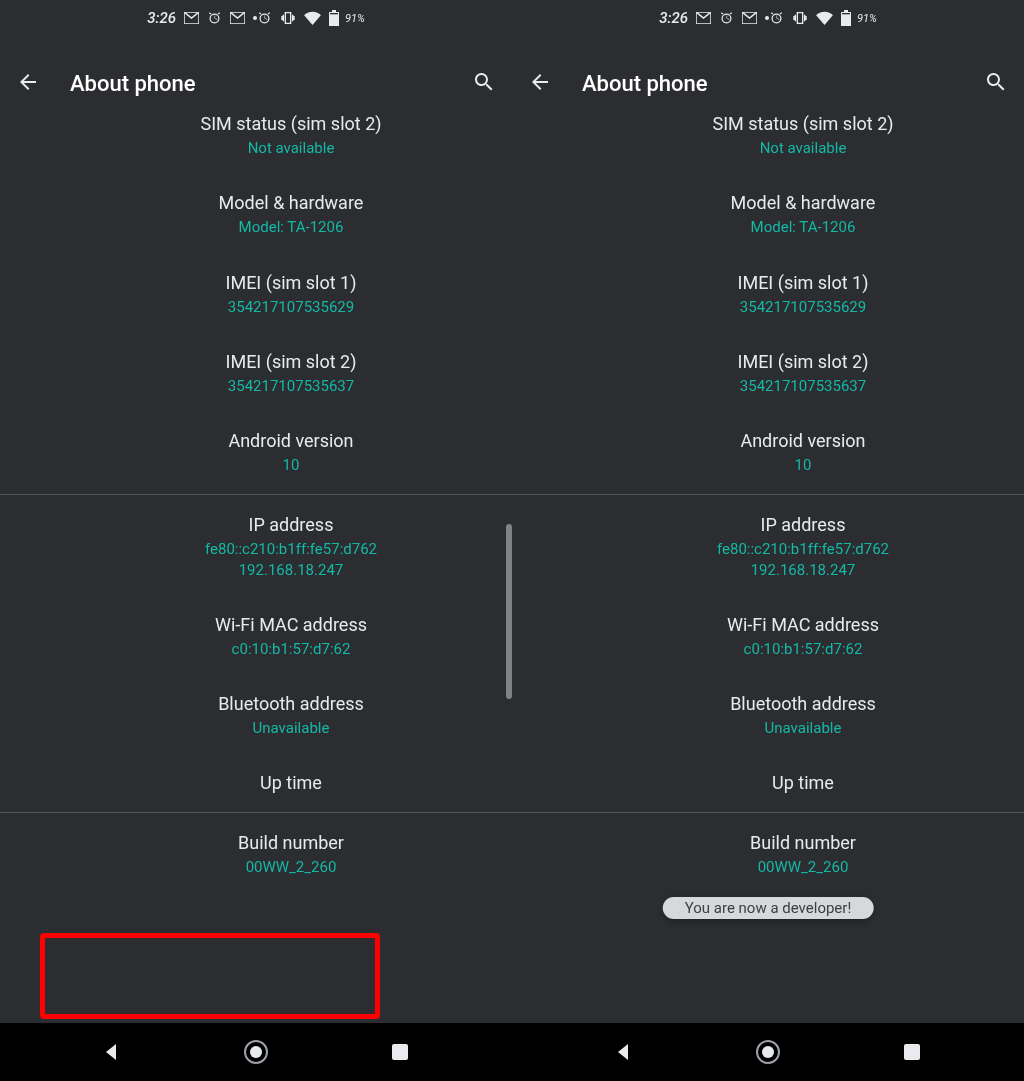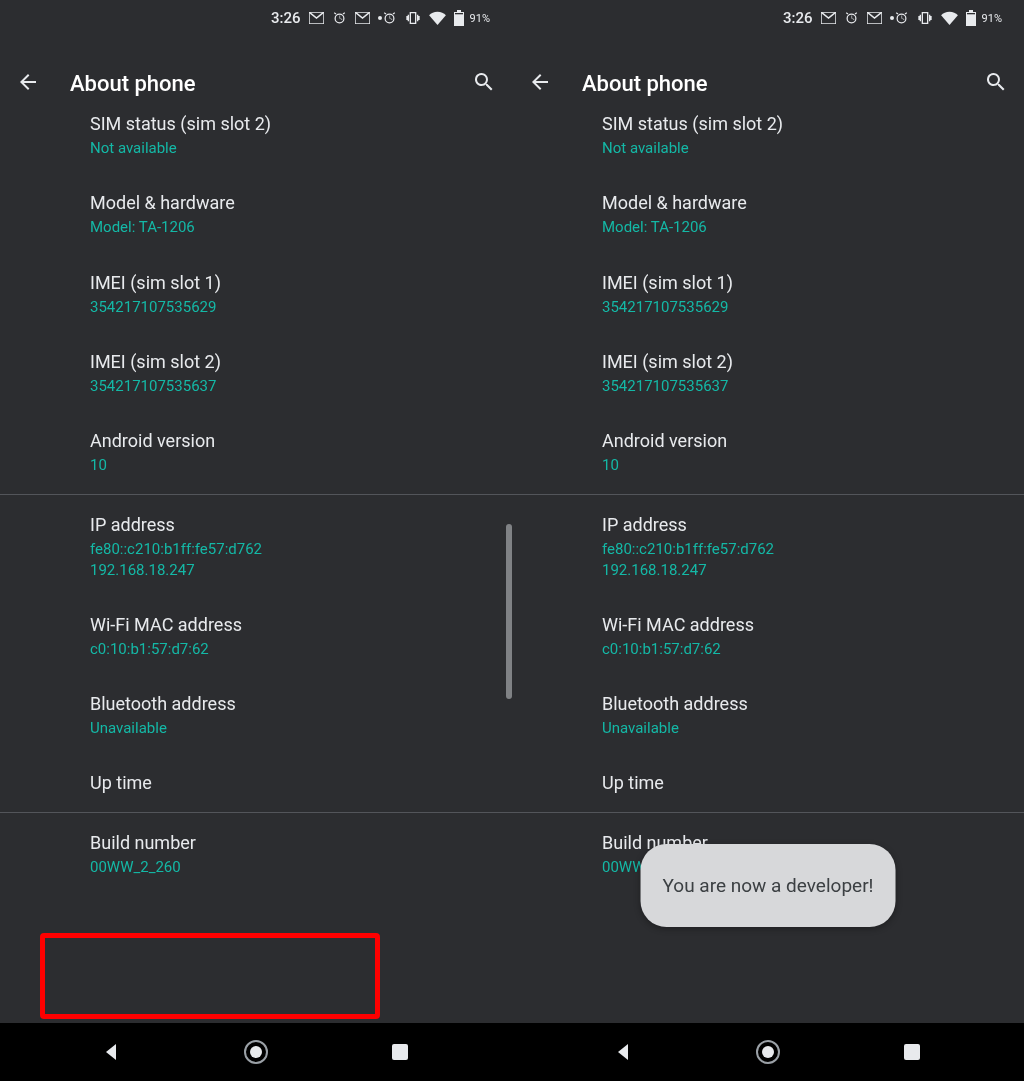--- a/index.html
+++ b/index.html
@@ -20,24 +20,25 @@
     display: flex;
     flex-direction: column;
     background: #2c2d30;
   }
   
   .status-bar {
     height: 36px;
     background: #2c2d30;
     display: flex;
     align-items: center;
-    justify-content: flex-end;
-    padding: 0 22px;
+    justify-content: center;
+    padding: 0 30px;
     font-size: 14px;
     color: #e8eaed;
+    font-style: italic;
   }
   .status-left, .status-right { display: flex; align-items: center; gap: 8px; }
   .status-left .time { font-weight: 500; font-size: 15px; }
   .ic { display: inline-flex; align-items: center; justify-content: center; }
   .ic svg { display: block; }
   .dot { width:4px; height:4px; border-radius:50%; background:#e8eaed; }
   .batt-text { font-size:11px; margin-left:-2px; }
   
   .app-bar {
     height: 60px;
@@ -47,20 +48,21 @@
     background: #2c2d30;
     gap: 28px;
   }
   .app-title { font-size: 22px; font-weight: 500; flex: 1; color:#fff; }
   .back-btn, .search-btn { width: 28px; height: 28px; display:flex; align-items:center; justify-content:center; cursor:pointer; }
   
   .content {
     flex: 1;
     overflow: hidden;
     position: relative;
+    text-align: center;
   }
   .settings-list { }
   .item {
     padding: 17px 20px 17px 90px;
     position: relative;
   }
   .item .title { font-size: 18px; color: #e8eaed; font-weight:400; }
   .item .sub   { font-size: 15px; color: #14b8a6; margin-top: 4px; line-height:1.35; white-space:pre-line;}
   .divider { height: 1px; background: #53555a; margin: 2px 0; }
   
@@ -68,26 +70,26 @@
     position:absolute;
     border: 5px solid #ff0000;
     pointer-events:none;
     border-radius:4px;
   }
   
   .toast {
     position:absolute;
     left:50%;
     transform:translateX(-50%);
-    bottom: 96px;
+    bottom: 104px;
     background:#d7d8da;
     color:#3c4043;
-    padding: 30px 22px;
+    padding: 2px 22px;
     border-radius: 26px;
-    font-size:19px;
+    font-size:15px;
     white-space:nowrap;
     box-shadow:0 2px 6px rgba(0,0,0,.3);
   }
   
   .nav-bar {
     height: 58px;
     background:#000;
     display:flex;
     align-items:center;
     justify-content:space-around;

